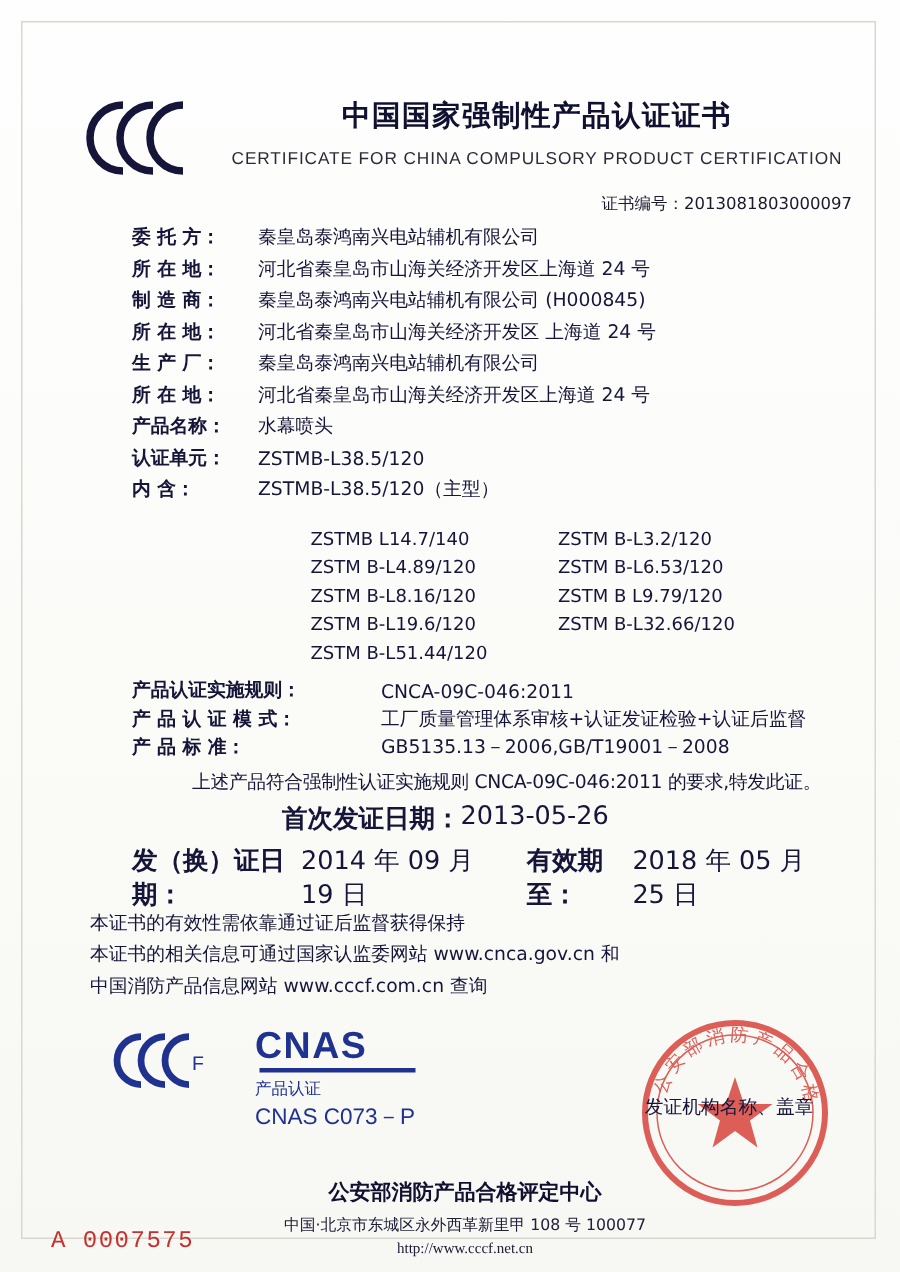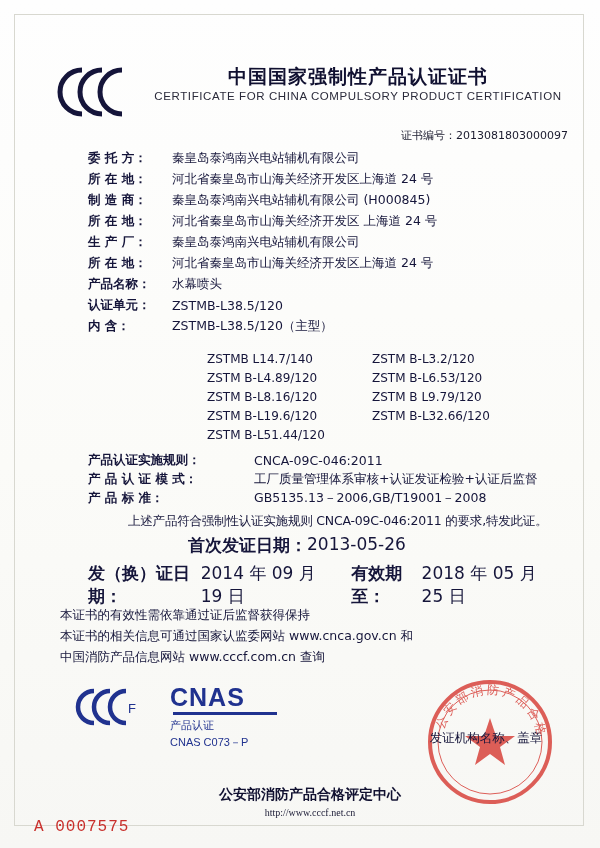--- a/index.html
+++ b/index.html
@@ -46,20 +46,21 @@
     text-align: center;
   }
   .title-cn {
     font-size: 19px;
     font-weight: bold;
     letter-spacing: 1px;
     color: #101030;
     font-family: "DejaVu Sans", sans-serif;
   }
   .title-en {
+    margin-top: 10px;
     font-size: 11.5px;
     letter-spacing: 0.6px;
     color: #2a2a3a;
     font-family: "Liberation Sans", sans-serif;
   }
   .cert-no {
     position: absolute;
     left: 300px; top: 128px;
     width: 268px;
     text-align: right;
@@ -179,21 +180,21 @@
     width: 104px; height: 3px;
     background: #20328f;
     margin: 2px auto 3px auto;
   }
   .cnas-cn {
     font-size: 11px;
     font-family: "DejaVu Sans", sans-serif;
     color: #20328f;
   }
   .cnas-code {
-    font-size: 11px;
+    font-size: 15px;
     font-family: "Liberation Sans", sans-serif;
     color: #20328f;
     margin-top: 2px;
   }
 
   
   .seal {
     position: absolute;
     left: 424px; top: 676px;
     width: 132px; height: 132px;
@@ -396,17 +397,18 @@
         <text font-family="DejaVu Sans, sans-serif" font-size="12" fill="#d5332c" letter-spacing="3">
           <textPath href="#sealArc" startOffset="8%">公安部消防产品合格评定中心</textPath>
         </text>
       </g>
     </svg>
   </div>
   <div class="seal-txt">发证机构名称、盖章</div>
 
   <div class="footer">
     <div class="footer-org">公安部消防产品合格评定中心</div>
+    <div class="footer-addr">中国·北京市东城区永外西革新里甲 108 号    100077</div>
     <div class="footer-url">http://www.cccf.net.cn</div>
   </div>
 
   <div class="serial">A 0007575</div>
 </div>
 
 </body></html>

